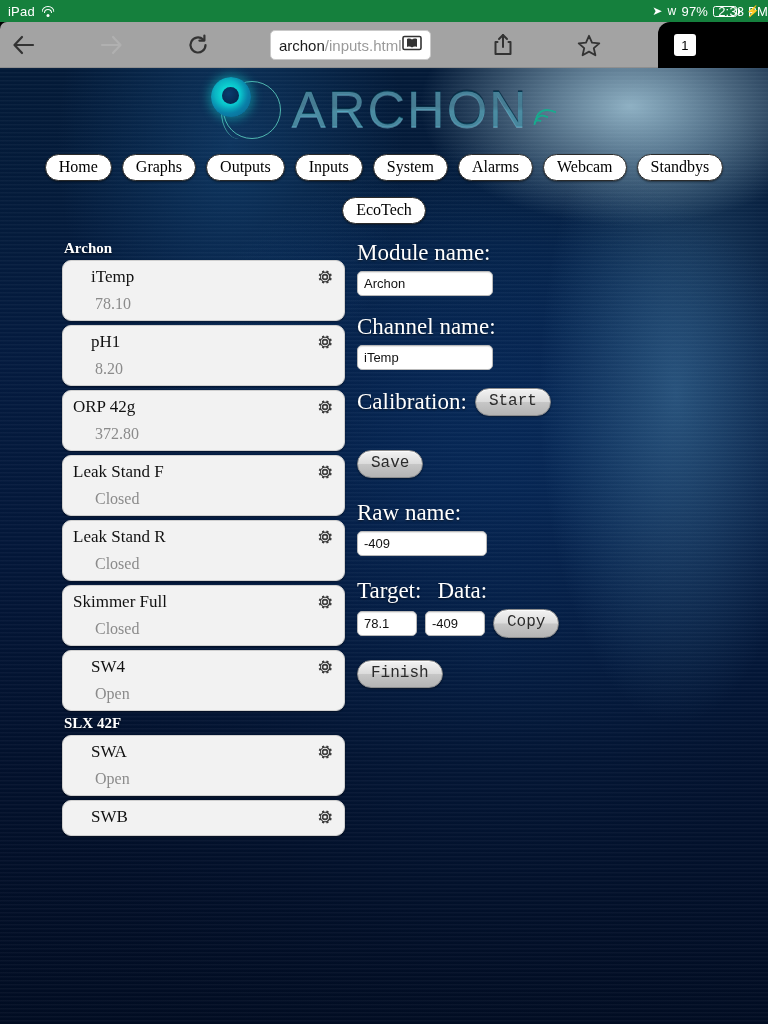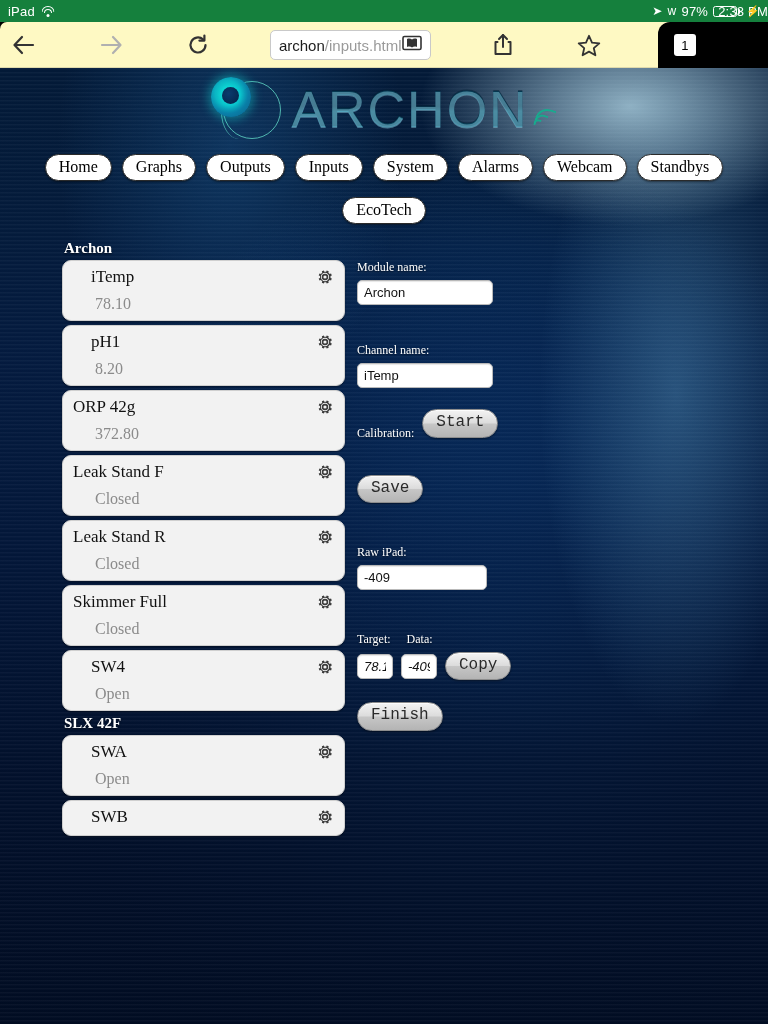--- a/index.html
+++ b/index.html
@@ -46,21 +46,21 @@
     width: 24px; height: 11px; border: 1.3px solid #fff; border-radius: 2.5px;
     padding: 1px; display: block;
   }
   .batt-fill { height: 100%; width: 35%; background: #4cd964; border-radius: 1px; }
   .batt-cap { width: 2px; height: 5px; background: #fff; border-radius: 0 1px 1px 0; }
   .bolt { font-size: 11px; margin-left: 1px; }
 
   
   .chrome {
     position: absolute; top: 22px; left: 0; width: 712px; height: 46px;
-    background: #fef9c3;
+    background: #a3a3a3;
     border-top-left-radius: 7px;
     display: flex; align-items: center; padding: 0 4px; gap: 46px;
   }
   .chrome::after {
     content: ""; position: absolute; left: 0; right: 0; bottom: 0; height: 1px;
     background: rgba(0,0,0,.12);
   }
   .nav-btn {
     width: 42px; height: 40px; display: flex; align-items: center; justify-content: center;
     background: none; border: none;
@@ -223,35 +223,34 @@
   }
   .card-value {
     font-family: "Liberation Serif", serif;
     font-size: 16px; color: #8b8b8b;
     padding-left: 22px; margin-top: 8px;
   }
 
   
   .f-label {
     font-family: "Liberation Serif", serif;
-    font-size: 12px; color: #fff;
+    font-size: 23px; color: #fff;
     text-shadow: 0 1px 2px rgba(0,0,0,.55);
     margin-bottom: 5px;
-    margin-top: 20px;
   }
   .f-input {
     background: #fff; border: 1px solid #b9b9b9; border-radius: 5px;
     font-family: "Liberation Sans", sans-serif; font-size: 13px; color: #111;
     padding: 4px 6px; outline: none; display: block;
     box-shadow: inset 0 1px 1px rgba(0,0,0,.10);
   }
   .w-module { width: 136px; }
   .w-channel { width: 136px; }
   .w-raw   { width: 130px; }
-  .w-small { width: 36px; font-style: italic; }
+  .w-small { width: 60px; }
   .block-gap { height: 18px; }
 
   .btn {
     font-family: Liberation Mono, monospace;
     font-size: 16px; color: #2b2b2b;
     background: linear-gradient(to bottom, #f3f3f3 0%, #dcdcdc 48%, #c6c6c6 52%, #b4b4b4 100%);
     border: 1px solid #8d8d8d; border-radius: 999px;
     padding: 3px 13px 4px; line-height: 1.2;
     box-shadow: 0 1px 2px rgba(0,0,0,.4), inset 0 1px 0 rgba(255,255,255,.75);
   }
@@ -487,21 +486,21 @@
             <span class="f-label" style="margin-bottom:0">Calibration:</span>
             <button class="btn">Start</button>
           </div>
 
           <div style="height:34px"></div>
 
           <button class="btn">Save</button>
 
           <div style="height:22px"></div>
 
-          <div class="f-label">Raw iPad:</div>
+          <div class="f-label">Raw name:</div>
           <input class="f-input w-raw" value="-409" style="">
 
           <div style="height:22px"></div>
 
           <div class="inline-labels">
             <span class="f-label" style="margin-bottom:0">Target:</span>
             <span class="f-label" style="margin-bottom:0">Data:</span>
           </div>
 
           <div class="row">

